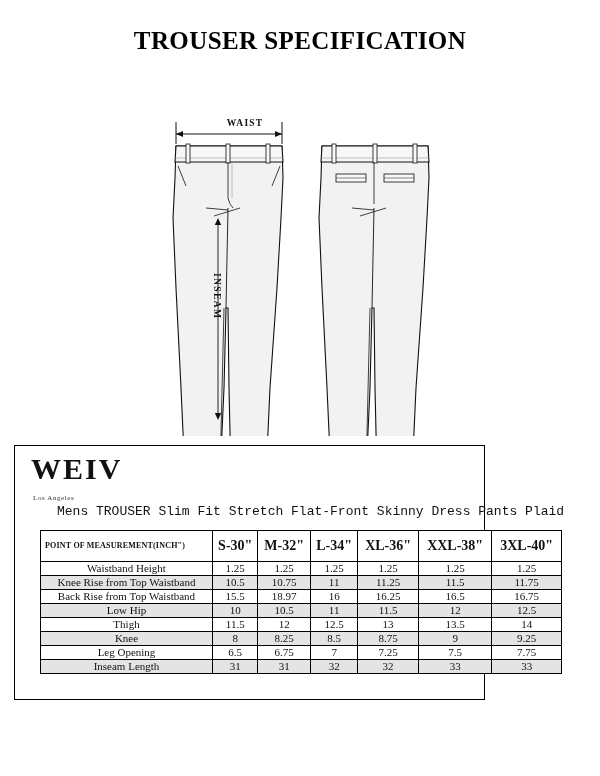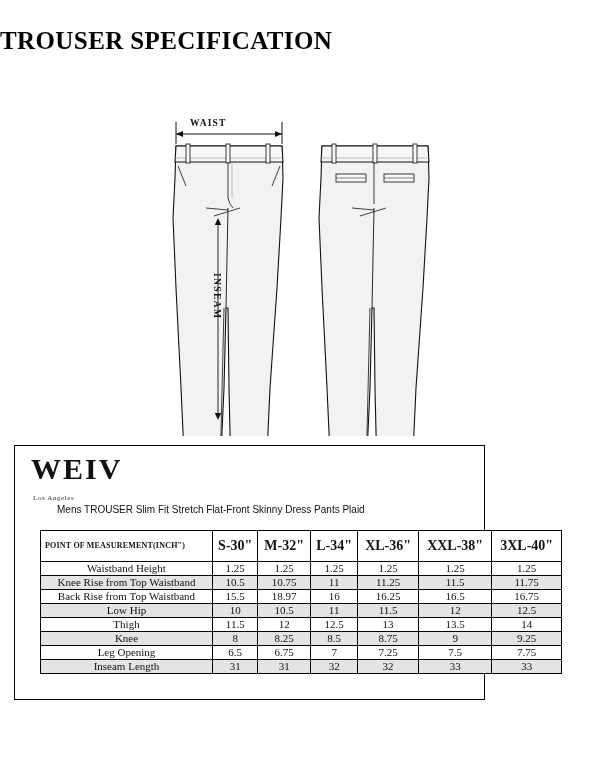--- a/index.html
+++ b/index.html
@@ -14,39 +14,40 @@
     position: relative;
     width: 600px; height: 776px;
     overflow: hidden;
     background: #fff;
   }
 
   
   .title {
     position: absolute;
     top: 27px; left: 0; right: 0;
+    text-align: center;
     font-family: "Liberation Serif", serif;
     font-weight: bold;
     font-size: 25px;
     letter-spacing: 0.4px;
     color: #000;
   }
 
   
   .illus {
     position: absolute;
     top: 58px; left: 0;
     width: 600px; height: 378px;
   }
 
   .waist-label {
     position: absolute;
     top: 60px; left: 190px;
     width: 110px;
-    text-align: left;
+    text-align: center;
     font-size: 9.5px;
     font-weight: bold;
     letter-spacing: 1.2px;
     color: #111;
   }
   .inseam-label {
     position: absolute;
     top: 215px; left: 212px;
     font-size: 9.5px;
     font-weight: bold;
@@ -80,22 +81,22 @@
     font-family: "Liberation Serif", serif;
     font-size: 7px;
     letter-spacing: 0.6px;
     color: #333;
     margin-top: 11px;
     margin-left: 2px;
   }
   .product-title {
     position: absolute;
     left: 42px; top: 58px;
-    font-family: Liberation Sans, sans-serif;
-    font-size: 10px;
+    font-family: Liberation Mono, monospace;
+    font-size: 13px;
     color: #111;
     white-space: nowrap;
   }
 
   table.spec {
     position: absolute;
     left: 25px; top: 84px;
     width: 522px;
     border-collapse: collapse;
     font-family: "Liberation Serif", serif;

